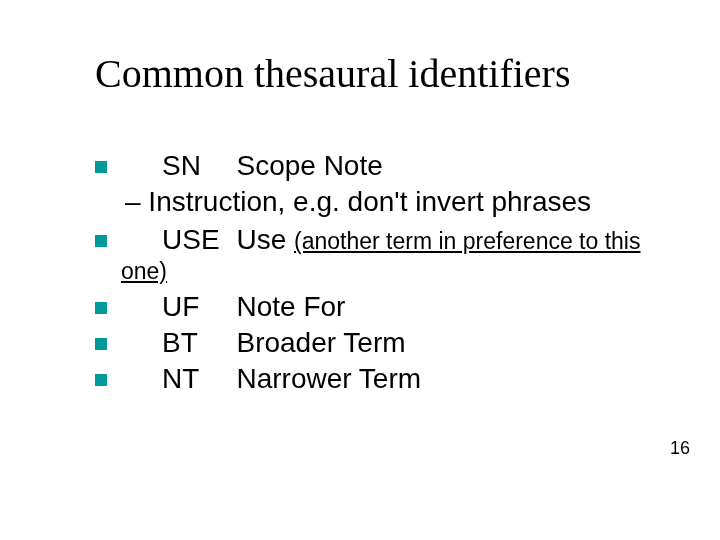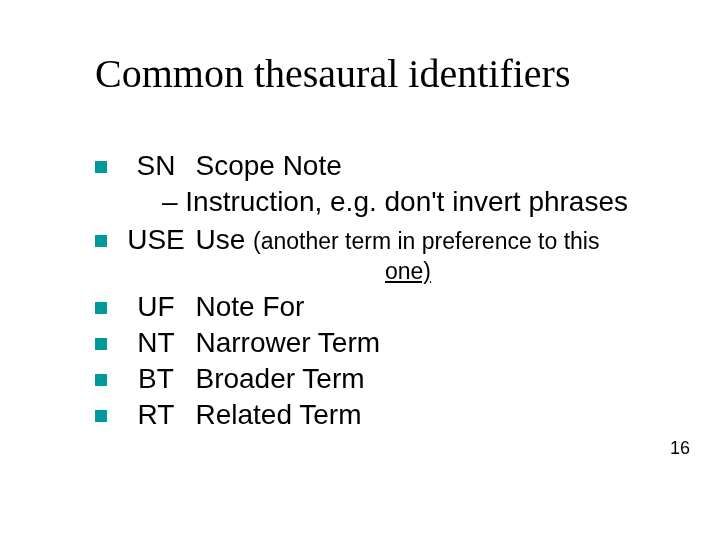--- a/index.html
+++ b/index.html
@@ -9,62 +9,64 @@
     height: 540px;
     background: #fff;
     font-family: Arial, Helvetica, sans-serif;
     color: #000;
   }
   .slide {
     position: relative;
     width: 720px;
     height: 484px;
     box-sizing: border-box;
-    text-align: center;
   }
   .title {
     position: absolute;
     left: 95px;
     top: 50px;
     font-family: "Times New Roman", Times, serif;
     font-size: 40px;
     font-weight: normal;
   }
   .body {
     position: absolute;
     left: 95px;
     top: 150px;
     width: 600px;
   }
   .row {
     display: flex;
     align-items: flex-start;
     margin-bottom: 4px;
+    gap: 41px;
   }
   .bullet {
     width: 12px;
     height: 12px;
     background: #009999;
     flex: 0 0 12px;
     margin-top: 11px;
     margin-right: 14px;
   }
   .abbr {
     font-weight: normal;
     font-size: 28px;
     display: inline-block;
     min-width: 70px;
   }
   .def {
     font-size: 28px;
   }
   .paren {
     font-size: 23px;
+    text-decoration: underline;
   }
   .subrow {
+    margin-left: 30px;
     font-size: 28px;
     margin-top: 2px;
     margin-bottom: 6px;
   }
   .oneblock {
     font-size: 23px;
     margin-left: 26px;
     margin-top: -2px;
     margin-bottom: 6px;
     text-decoration: underline;
@@ -107,38 +109,31 @@
       <span class="bullet"></span>
       <span>
         <span class="abbr">UF</span>
         <span class="def">Note For</span>
       </span>
     </div>
 
     <div class="row">
       <span class="bullet"></span>
       <span>
-        <span class="abbr">NT</span>
-        <span class="def">Narrower Term</span>
-      </span>
-    </div>
-
-    <div class="row">
-      <span class="bullet"></span>
-      <span>
         <span class="abbr">BT</span>
         <span class="def">Broader Term</span>
       </span>
     </div>
 
     <div class="row">
       <span class="bullet"></span>
       <span>
-        <span class="abbr">RT</span>
-        <span class="def">Related Term</span>
+        <span class="abbr">NT</span>
+        <span class="def">Narrower Term</span>
       </span>
     </div>
+
 
   </div>
 
   <div class="pagenum">16</div>
 
 </div>
 
 </body></html>

